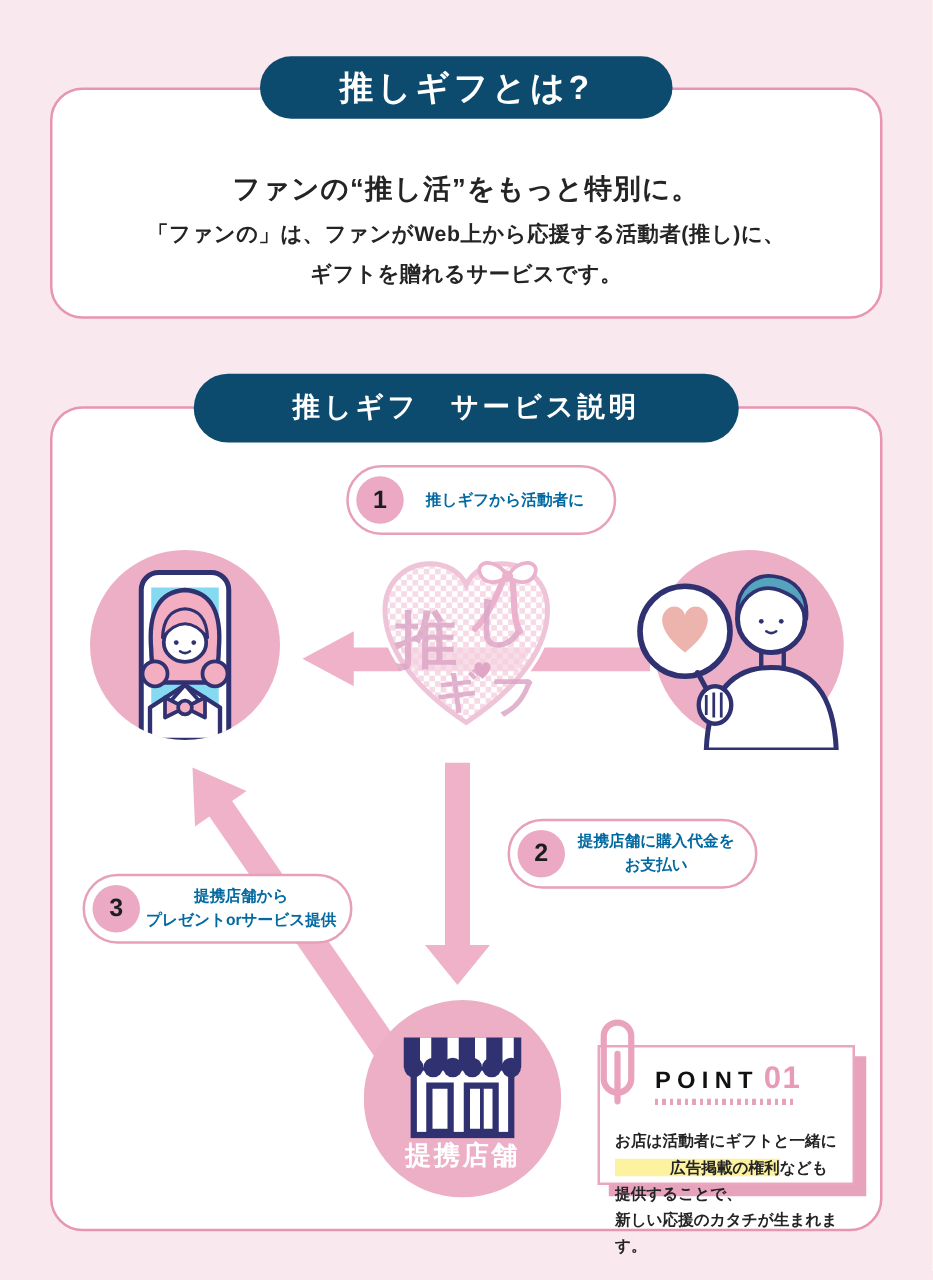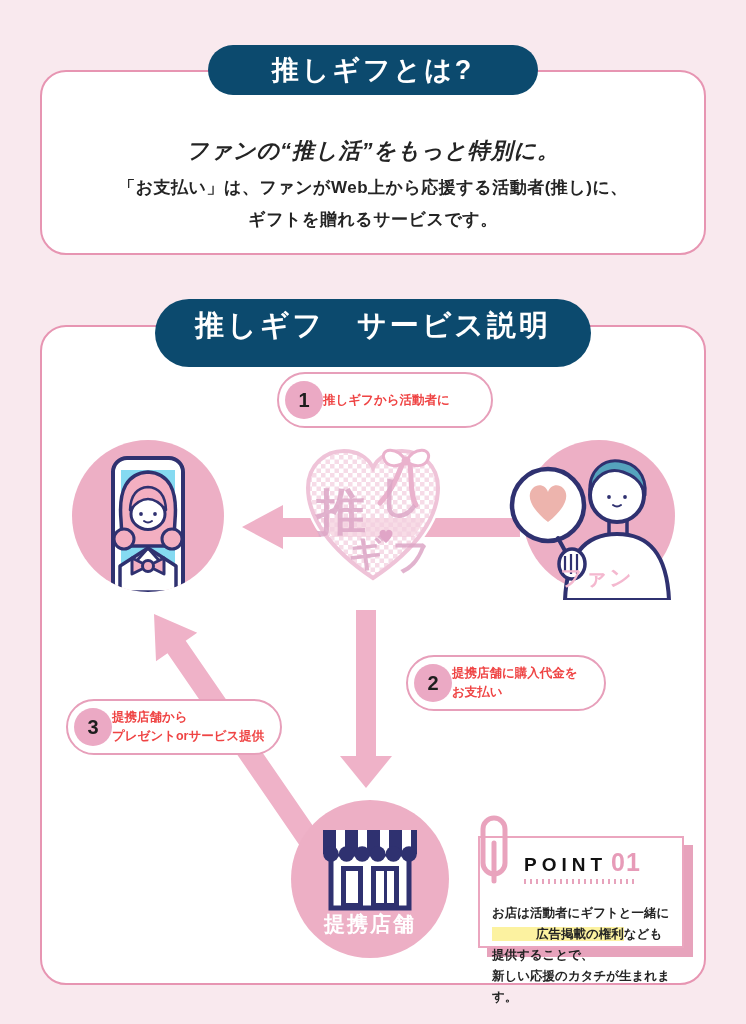--- a/index.html
+++ b/index.html
@@ -6,35 +6,35 @@
   body{background:#f9e9ee;font-family:"Liberation Sans","DejaVu Sans",sans-serif;}
   .page{position:relative;width:746px;height:1024px;background:#f9e9ee;overflow:hidden;}
 
   .card{position:absolute;background:#ffffff;border:2px solid #e795b2;border-radius:26px;}
   .card1{left:40px;top:70px;width:662px;height:181px;}
   .card2{left:40px;top:325px;width:662px;height:656px;}
 
   .pill{position:absolute;left:50%;transform:translateX(-50%);background:#0c4a6e;color:#ffffff;
         font-weight:700;text-align:center;border-radius:40px;letter-spacing:3px;z-index:5;}
   .pill1{top:45px;width:330px;height:50px;line-height:50px;font-size:27px;}
-  .pill2{top:299px;width:436px;height:68px;line-height:53px;font-size:29px;}
+  .pill2{top:299px;width:436px;height:55px;line-height:53px;font-size:22px;}
 
   .s1-title{position:absolute;left:40px;top:136px;width:666px;text-align:center;
-            font-size:22px;font-weight:700;color:#242424;letter-spacing:1px;font-style:italic;}
+            font-size:22px;font-weight:700;color:#242424;letter-spacing:1px;}
   .s1-body{position:absolute;left:40px;top:172px;width:666px;text-align:center;
            font-size:17px;font-weight:700;color:#242424;line-height:32px;letter-spacing:.5px;}
 
   .step{position:absolute;display:flex;align-items:center;background:#ffffff;
         border:2px solid #e79fba;border-radius:28px;z-index:3;}
   .step1{left:277px;top:372px;width:212px;height:52px;}
   .step2{left:406px;top:655px;width:196px;height:52px;}
   .step3{left:66px;top:699px;width:212px;height:52px;}
   .step .num{flex:none;width:38px;height:38px;margin-left:6px;border-radius:50%;background:#eba9c4;
              color:#1d1d1d;font-weight:700;font-size:20px;line-height:38px;text-align:center;}
-  .step .lines{flex:1;font-size:12.5px;font-weight:700;color:#ef4444;
+  .step .lines{flex:1;text-align:center;font-size:12.5px;font-weight:700;color:#0369a1;
                line-height:1.5;padding-right:6px;letter-spacing:0;}
 
   .asvg{position:absolute;z-index:1;}
   .actor{position:absolute;z-index:2;}
   .logo{position:absolute;left:294px;top:437px;z-index:2;}
 
   .actor-label{position:absolute;z-index:3;text-align:center;font-weight:700;letter-spacing:2px;}
   .label-creator{left:72px;top:562px;width:152px;font-size:22px;color:#ee9cc0;}
   .label-fan{left:522px;top:563px;width:150px;font-size:22px;color:#f4b8cf;}
   .label-store{left:291px;top:910px;width:158px;font-size:21px;color:#ffffff;}
@@ -52,21 +52,21 @@
 </style>
 </head>
 <body>
 
 <div class="page">
 
   <section class="card card1"></section>
   <div class="pill pill1">推しギフとは?</div>
   <div class="s1-title">ファンの“推し活”をもっと特別に。</div>
   <div class="s1-body">
-    <div>「お支払い」は、ファンがWeb上から応援する活動者(推し)に、</div>
+    <div>「ファンの」は、ファンがWeb上から応援する活動者(推し)に、</div>
     <div>ギフトを贈れるサービスです。</div>
   </div>
 
   <section class="card card2"></section>
   <div class="pill pill2">推しギフ　サービス説明</div>
 
   <svg class="asvg" style="left:238px;top:500px" width="282" height="54" viewBox="0 0 282 54">
     <path d="M282,18 L45,18 L45,5 L4,27 L45,49 L45,37 L282,37 Z" fill="#efb2c8"></path>
   </svg>
   <svg class="asvg" style="left:340px;top:610px" width="52" height="178" viewBox="0 0 52 178">
@@ -110,21 +110,20 @@
     <path d="M108,53 C106,29 123,19 137,21 C153,23 165,34 163,55 C159,39 149,35 141,32 C127,27 112,35 108,53 Z" fill="#55a3bd" stroke="#2f3170" stroke-width="3" stroke-linejoin="round"></path>
     <circle cx="127" cy="57" r="1.9" fill="#2f3170"></circle>
       <circle cx="143" cy="57" r="1.9" fill="#2f3170"></circle>
     <path d="M131,65 Q135,68 139,65" stroke="#2f3170" stroke-width="2" fill="none" stroke-linecap="round"></path>
     <circle cx="66" cy="65" r="36" fill="#ffffff" stroke="#2f3170" stroke-width="4.5"></circle>
     <path d="M66,82 C48,68 44,55 51,48 C56,43 64,45 66,52 C68,45 76,43 81,48 C88,55 84,68 66,82 Z" fill="#edb4ad"></path>
     <path d="M76,98 L88,120" stroke="#2f3170" stroke-width="4" stroke-linecap="round"></path>
     <ellipse cx="90" cy="124" rx="13" ry="15" fill="#ffffff" stroke="#2f3170" stroke-width="3.5"></ellipse>
     <path d="M83,116 L83,132 M89,114 L89,134 M95,114 L95,134" stroke="#2f3170" stroke-width="2.2"></path>
   </svg>
-  <div class="actor-label label-fan">ファン</div>
 
   <svg class="logo" width="158" height="158" viewBox="0 0 158 158">
     <defs>
       <pattern id="hps" width="9" height="9" patternUnits="userSpaceOnUse">
         <rect width="9" height="9" fill="#ffffff" fill-opacity="0.55"></rect>
         <rect width="4.5" height="4.5" fill="#f3cfdf" fill-opacity="0.75"></rect>
         <rect x="4.5" y="4.5" width="4.5" height="4.5" fill="#f3cfdf" fill-opacity="0.75"></rect>
       </pattern>
     </defs>
     <path d="M79,141 C34,111 14,79 14,51 C14,28 31,14 50,14 C63,14 74,20 79,31 C84,20 95,14 108,14 C127,14 144,28 144,51 C144,79 124,111 79,141 Z" fill="none" stroke="#ffffff" stroke-width="9"></path>

